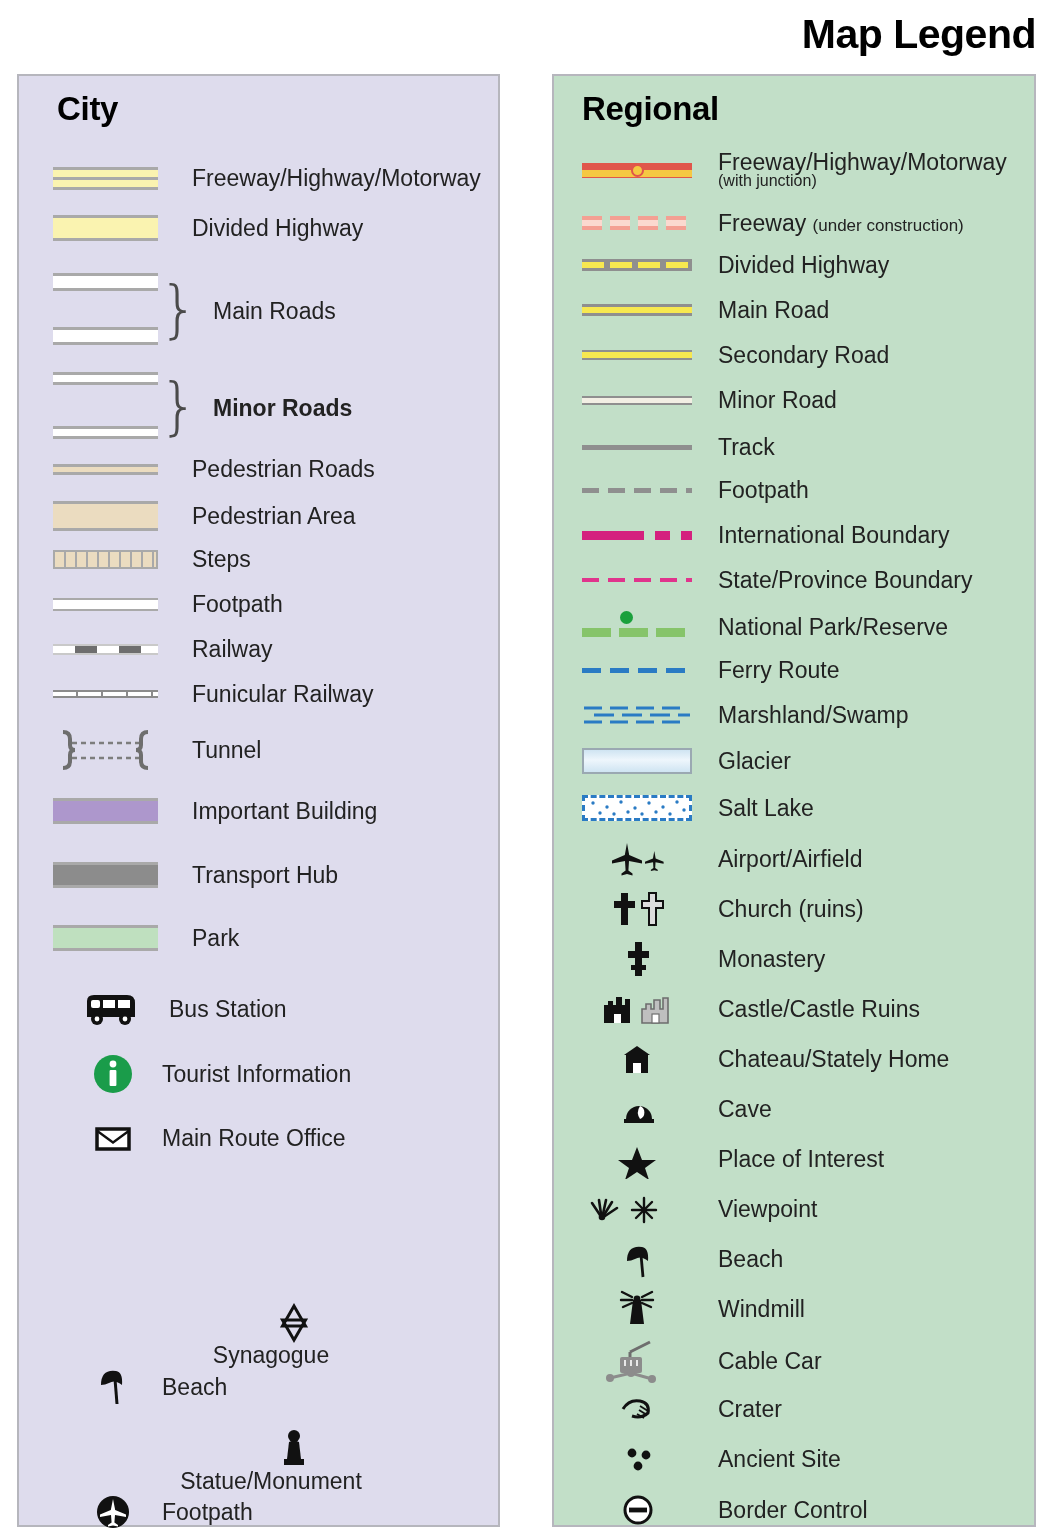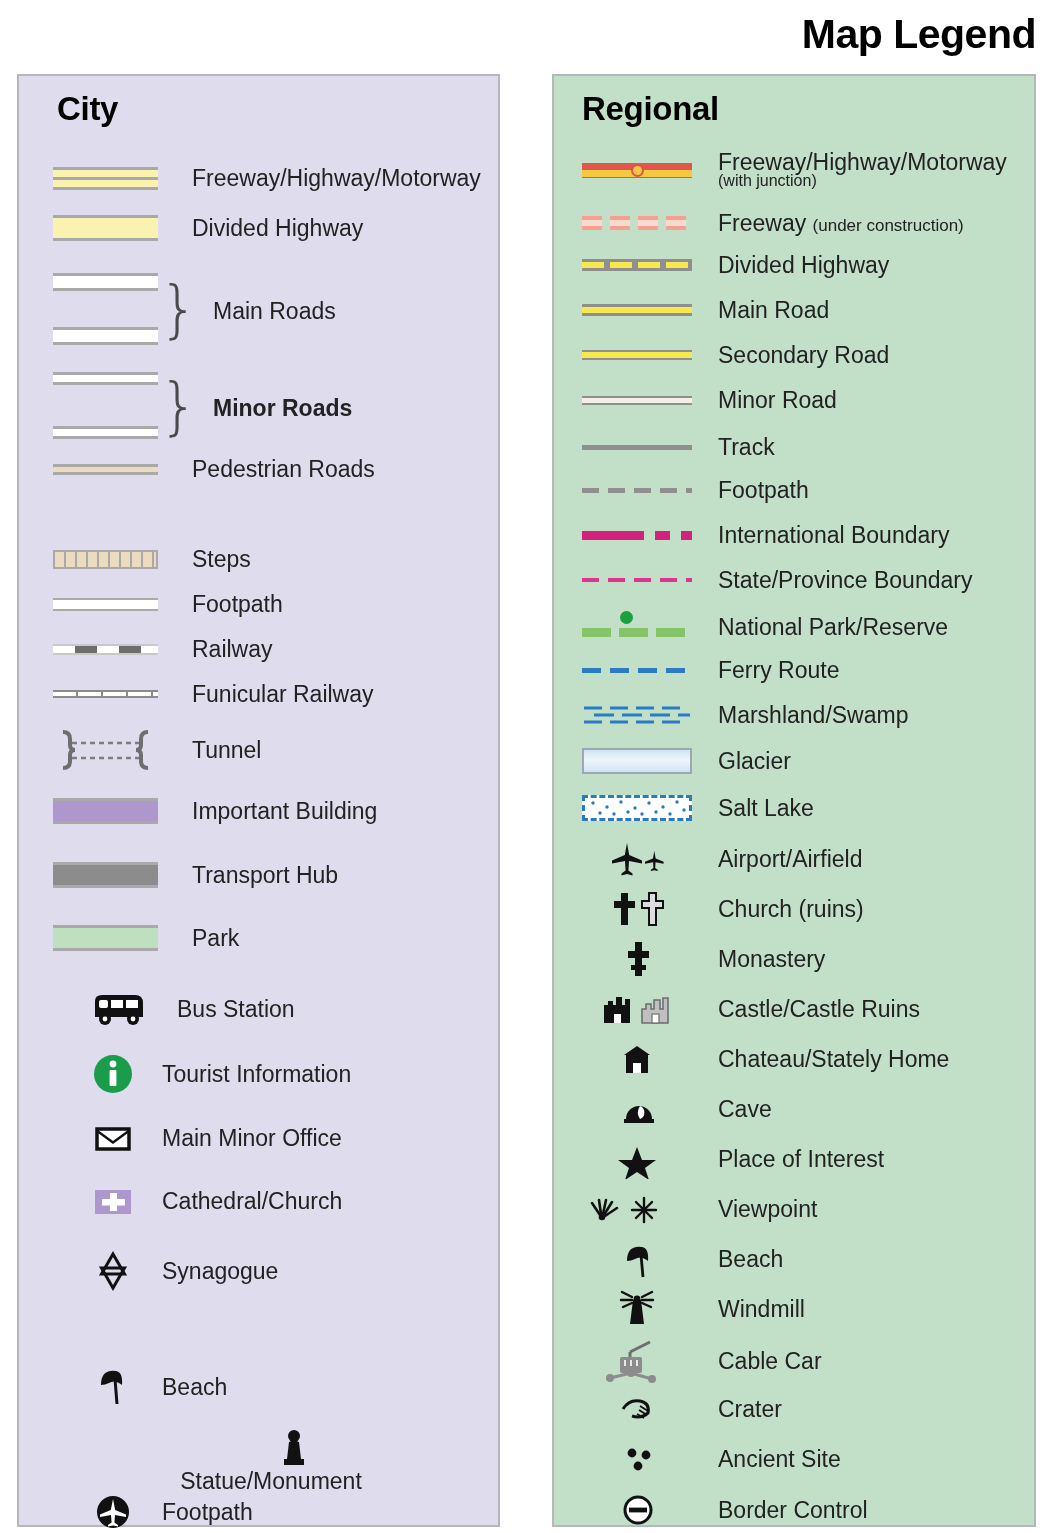--- a/index.html
+++ b/index.html
@@ -155,20 +155,26 @@
     <div class="lbl" style="margin-left:55px;font-weight:bold;">Minor Roads</div>
   </div>
 
   <div class="row" style="top:378px;height:30px;">
     <div class="sym citysym" style="margin-left:34px;">
       <div class="bar bar-tan"></div>
     </div>
     <div class="lbl" style="margin-left:34px;">Pedestrian Roads</div>
   </div>
 
+  <div class="row" style="top:422px;height:36px;">
+    <div class="sym citysym" style="margin-left:34px;">
+      <div class="bar bar-tan-tall"></div>
+    </div>
+    <div class="lbl" style="margin-left:34px;">Pedestrian Area</div>
+  </div>
 
   <div class="row" style="top:468px;height:30px;">
     <div class="sym citysym" style="margin-left:34px;">
       <div class="steps"></div>
     </div>
     <div class="lbl" style="margin-left:34px;">Steps</div>
   </div>
 
   <div class="row" style="top:513px;height:30px;">
     <div class="sym citysym" style="margin-left:34px;">
@@ -217,21 +223,21 @@
     <div class="lbl" style="margin-left:34px;">Transport Hub</div>
   </div>
 
   <div class="row" style="top:845px;height:34px;">
     <div class="sym citysym" style="margin-left:34px;">
       <div class="bar bar-solid" style="background:#bfe0bf;"></div>
     </div>
     <div class="lbl" style="margin-left:34px;">Park</div>
   </div>
 
-  <div class="row" style="top:912px;height:42px;padding-left:8px;">
+  <div class="row" style="top:912px;height:42px;">
     <div class="sym" style="margin-left:62px;width:60px;">
       <svg class="ic" width="60" height="40" viewBox="0 0 60 40">
         <path d="M6 12 Q6 6 13 6 L46 6 Q54 6 54 14 L54 28 L6 28 Z" fill="#111"></path>
         <rect x="10" y="11" width="9" height="8" rx="2" fill="#fff"></rect>
         <rect x="22" y="11" width="12" height="8" fill="#fff"></rect>
         <rect x="37" y="11" width="12" height="8" fill="#fff"></rect>
         <circle cx="16" cy="30" r="6" fill="#111"></circle>
           <circle cx="16" cy="30" r="2.4" fill="#fff"></circle>
         <circle cx="44" cy="30" r="6" fill="#111"></circle>
           <circle cx="44" cy="30" r="2.4" fill="#fff"></circle>
@@ -251,36 +257,26 @@
     <div class="lbl" style="margin-left:25px;">Tourist Information</div>
   </div>
 
   <div class="row" style="top:1040px;height:44px;">
     <div class="sym" style="margin-left:72px;width:46px;">
       <svg class="ic" width="44" height="34" viewBox="0 0 44 34">
         <rect x="6" y="8" width="32" height="20" fill="#fff" stroke="#111" stroke-width="3.5"></rect>
         <path d="M7 9 L22 20 L37 9 L37 12 L22 23 L7 12 Z" fill="#111"></path>
       </svg>
     </div>
-    <div class="lbl" style="margin-left:25px;">Main Minor Office</div>
-  </div>
-
-  <div class="row" style="top:1103px;height:44px;">
-    <div class="sym" style="margin-left:72px;width:46px;">
-      <svg class="ic" width="44" height="34" viewBox="0 0 44 34">
-        <rect x="4" y="6" width="36" height="24" fill="#ad97cc"></rect>
-        <rect x="19" y="9" width="7" height="18" fill="#fff"></rect>
-        <rect x="11" y="15" width="23" height="6.5" fill="#fff"></rect>
-      </svg>
-    </div>
-    <div class="lbl" style="margin-left:25px;">Cathedral/Church</div>
-  </div>
-
-
-  <div class="row" style="top:1173px;height:44px;">
+    <div class="lbl" style="margin-left:25px;">Main Route Office</div>
+  </div>
+
+
+
+  <div class="row" style="top:1227px;height:44px;flex-direction:column;">
     <div class="sym" style="margin-left:72px;width:46px;">
       <svg class="ic" width="44" height="40" viewBox="0 0 44 40">
         <path d="M22 3 L33.5 23 L10.5 23 Z" fill="none" stroke="#111" stroke-width="3"></path>
         <path d="M22 37 L10.5 17 L33.5 17 Z" fill="none" stroke="#111" stroke-width="3"></path>
       </svg>
     </div>
     <div class="lbl" style="margin-left:25px;">Synagogue</div>
   </div>
 
   <div class="row" style="top:1289px;height:44px;">

